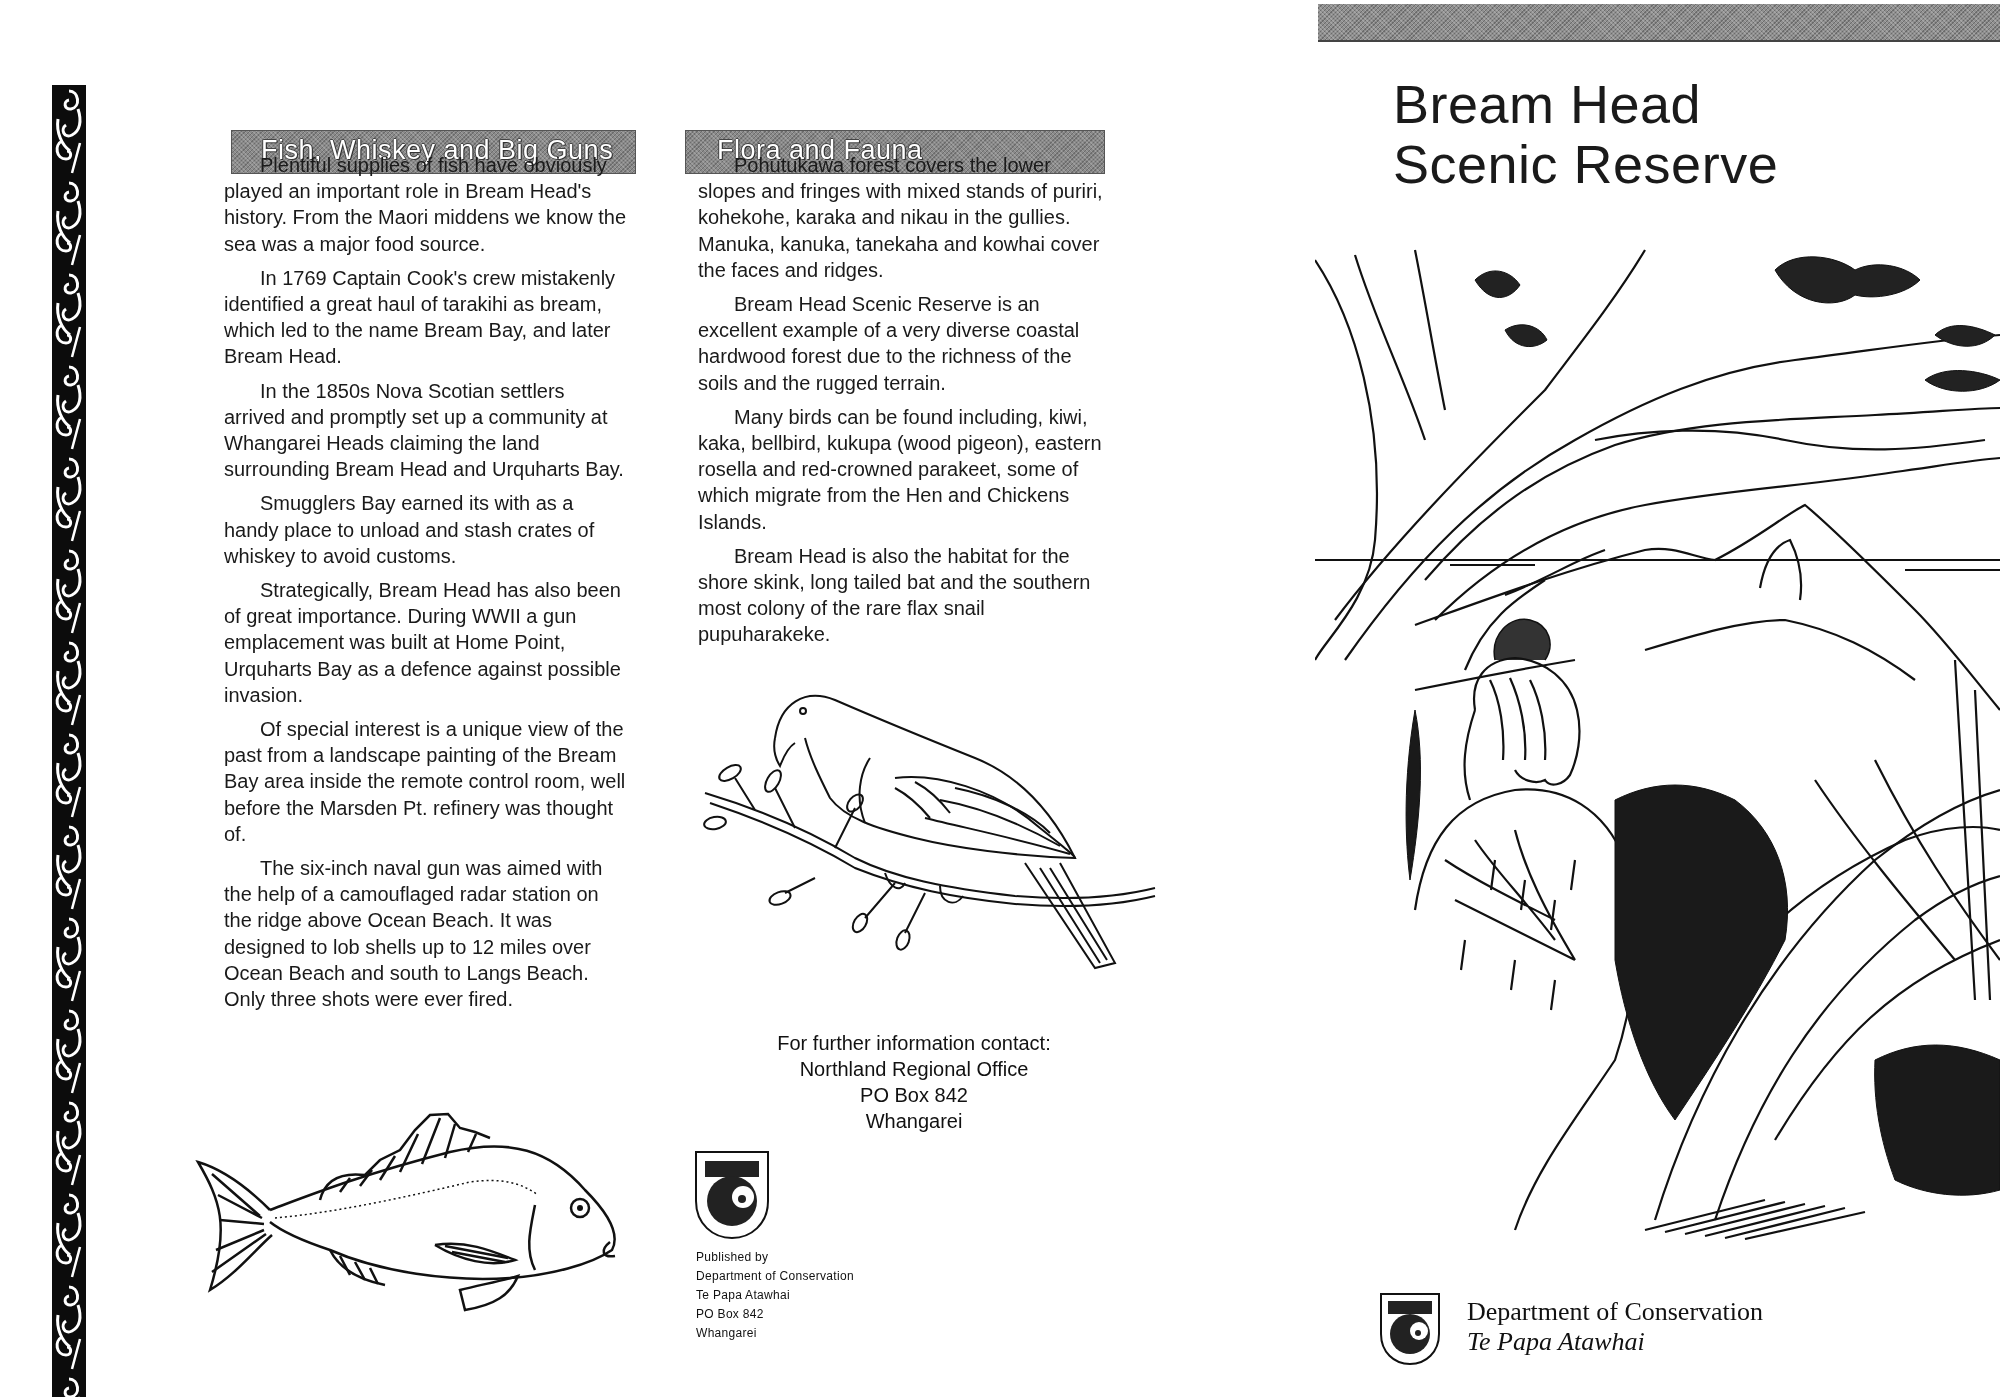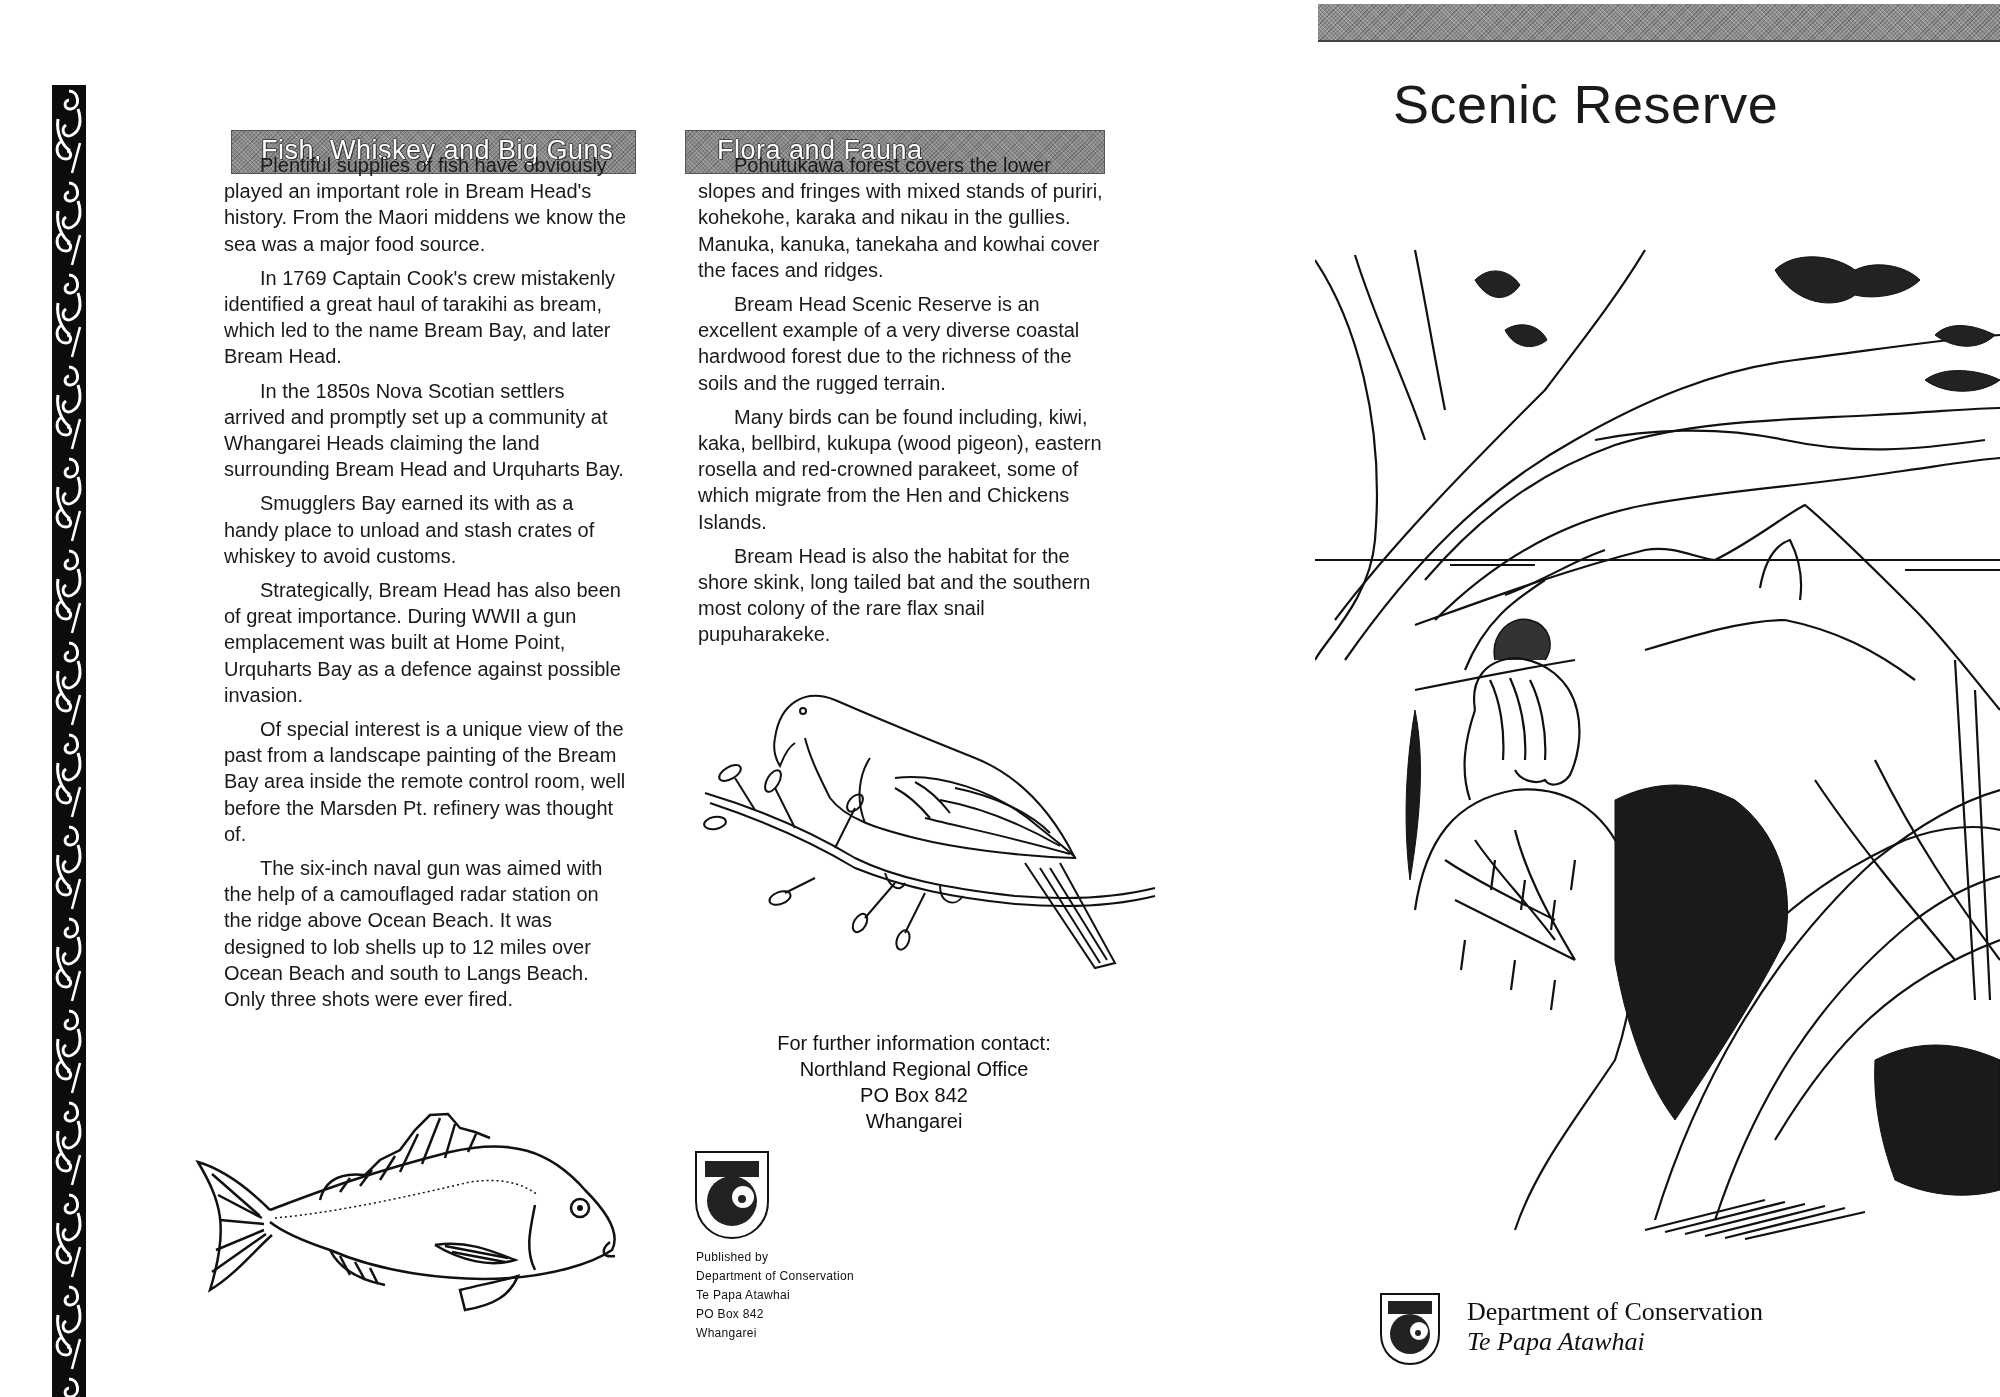--- a/index.html
+++ b/index.html
@@ -166,20 +166,21 @@
   <div>Published by</div>
   <div>Department of Conservation</div>
   <div>Te Papa Atawhai</div>
   <div>PO Box 842</div>
   <div>Whangarei</div>
 </div>
 
 <div class="abs top-strip"></div>
 
 <div class="abs cover-title" style="left:1393px; top:74px;">
+  <div>Bream Head</div>
   <div>Scenic Reserve</div>
 </div>
 
 <div class="abs" style="left:1315px; top:240px; width:685px; height:1000px;">
   <svg width="685" height="1000" viewBox="0 0 685 1000">
     <g fill="none" stroke="#111" stroke-width="2.2">
 
       <path d="M0 20 C40 80 70 180 60 300 C55 360 10 400 0 420"></path>
       <path d="M40 15 C60 80 90 140 110 200"></path>
       <path d="M100 10 C110 60 120 120 130 170"></path>

